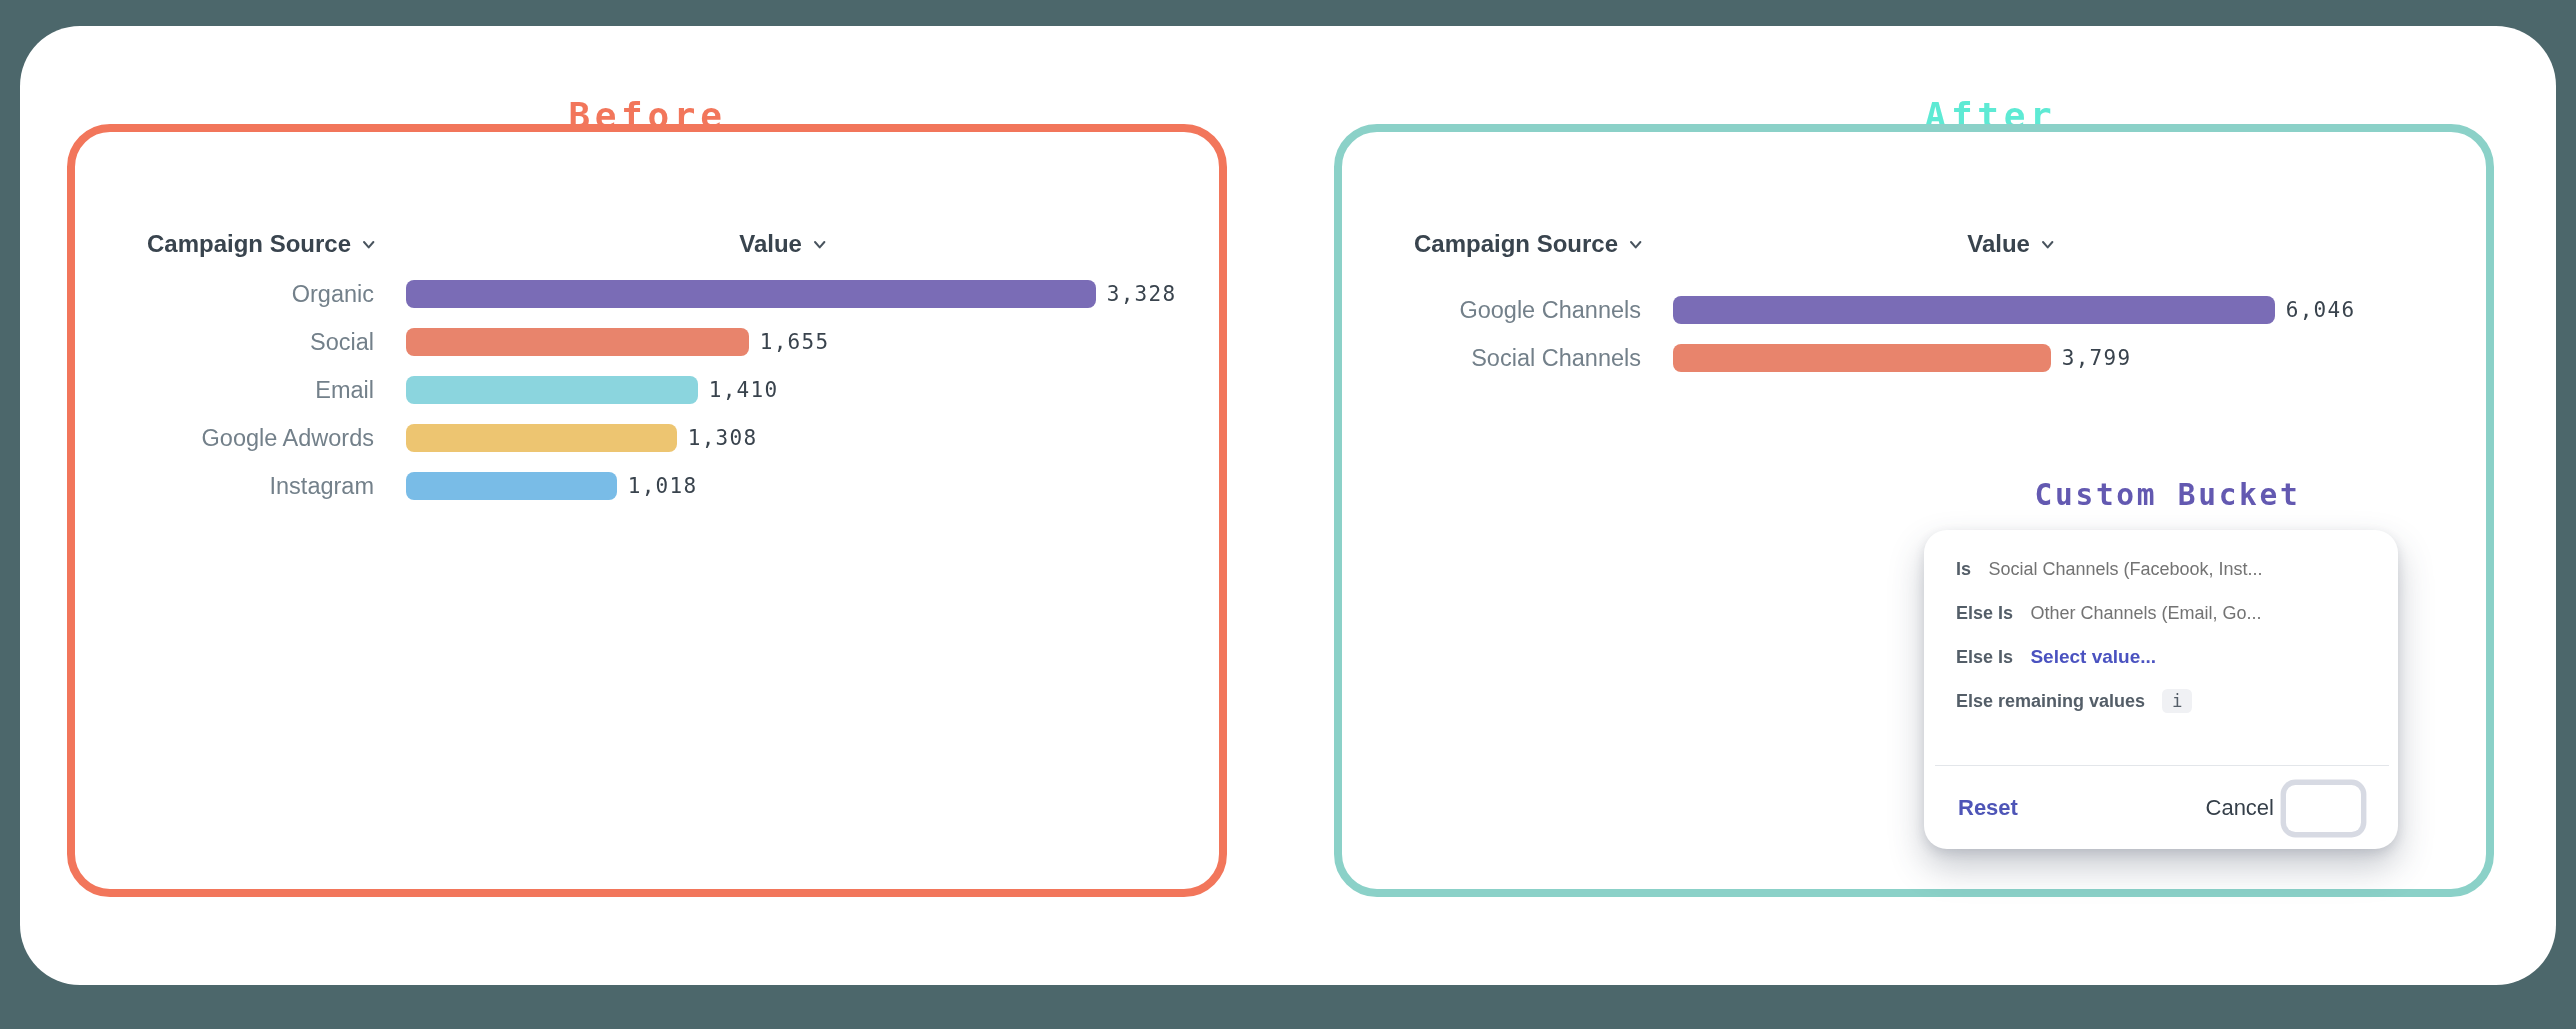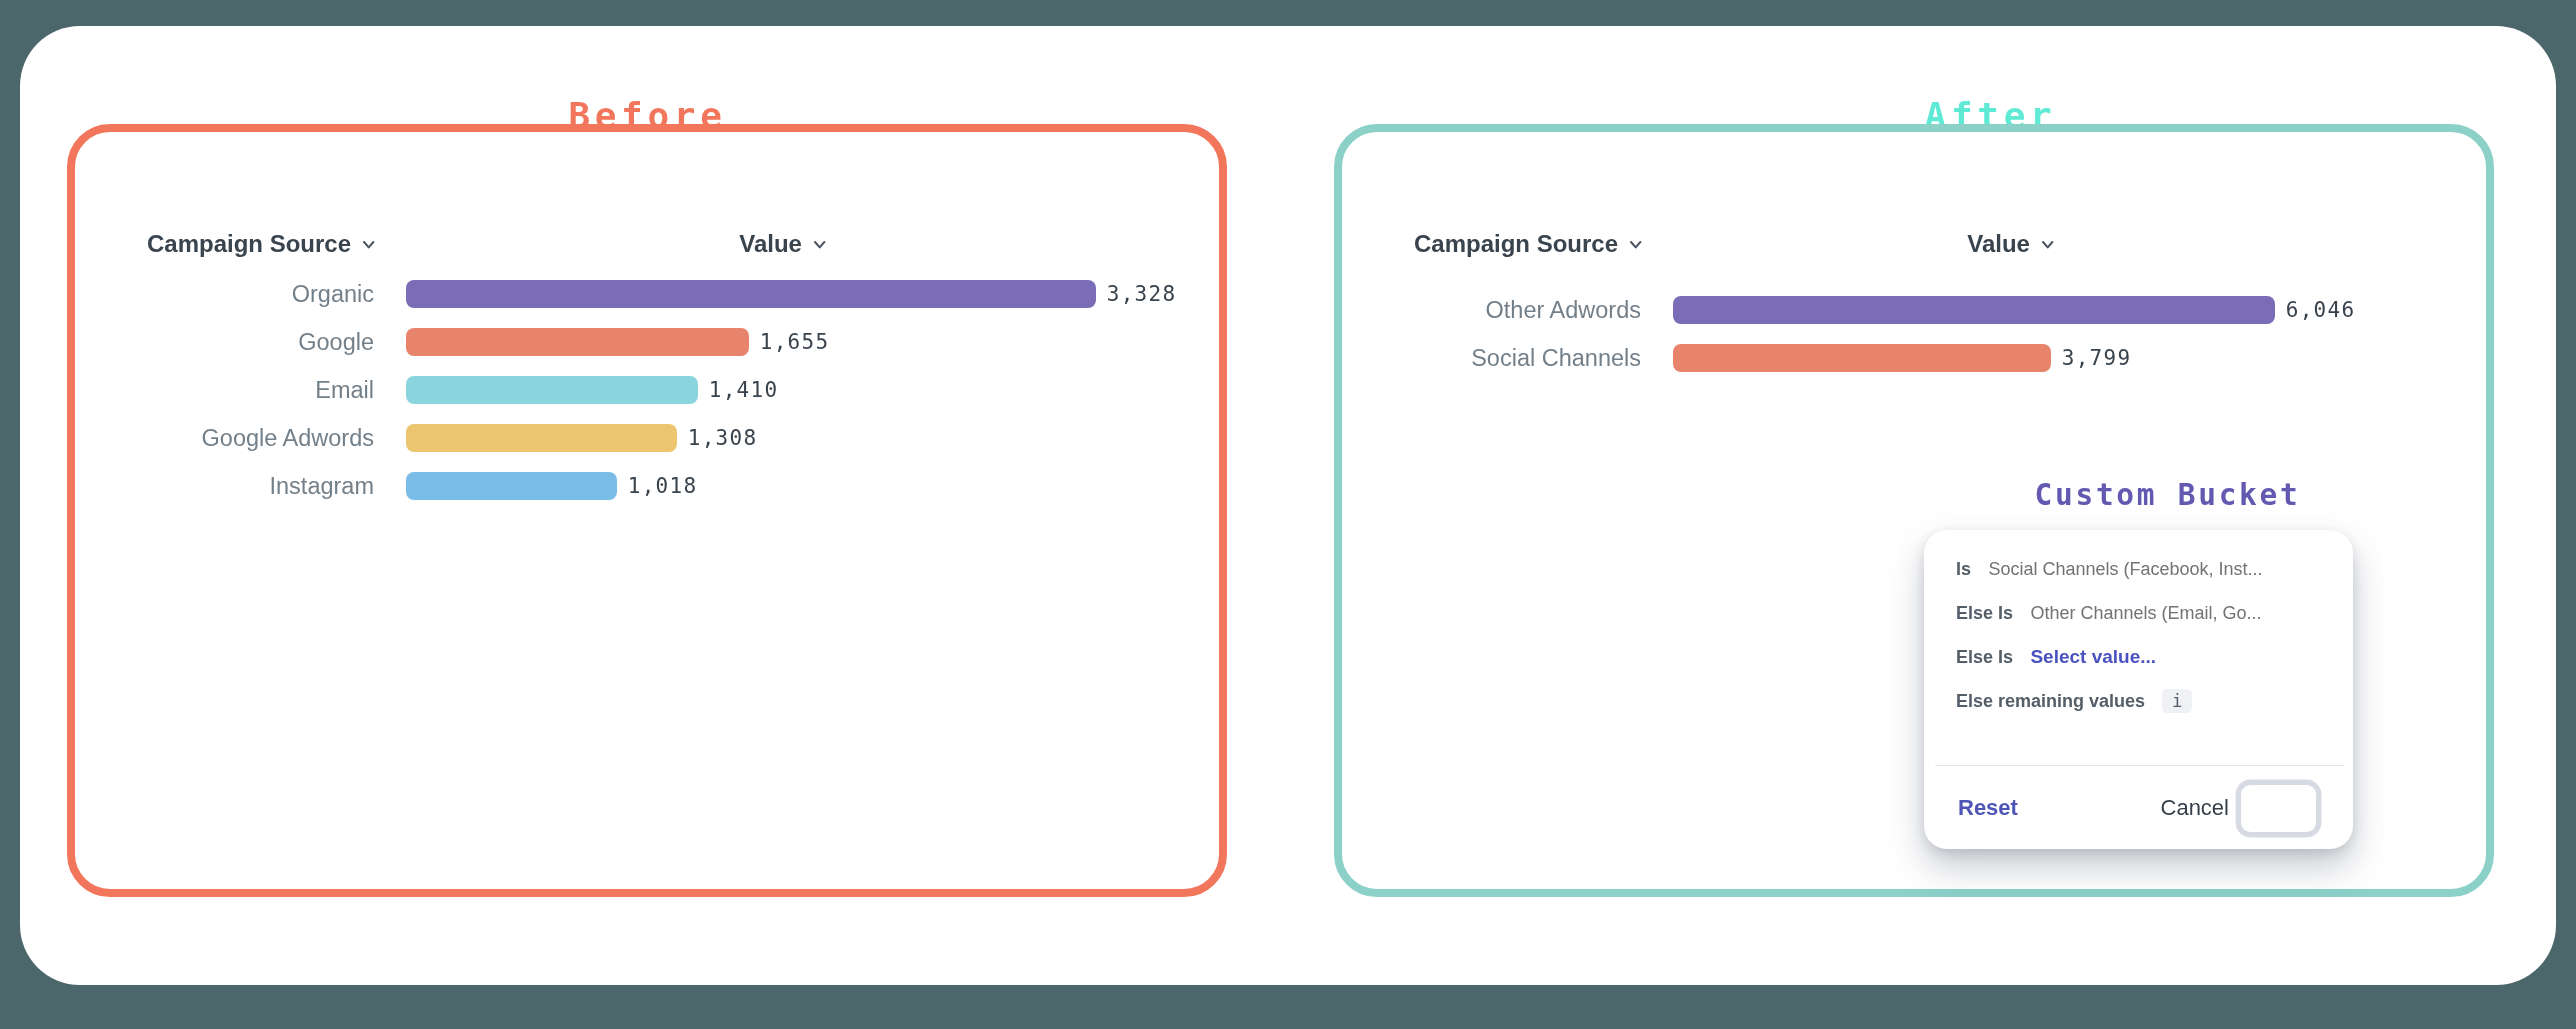--- a/index.html
+++ b/index.html
@@ -60,21 +60,21 @@
     font-family:"DejaVu Sans Mono", monospace;
     font-size:21px;letter-spacing:1.3px;color:#39434D;
   }
   
   .cb-title{
     position:absolute;left:490px;top:346px;width:671px;text-align:center;
     font-family:"DejaVu Sans Mono", monospace;
     font-weight:bold;font-size:29.5px;letter-spacing:2.7px;color:#6359B1;
   }
   .dialog{
-    position:absolute;left:582px;top:398px;width:429px;height:319px;
+    position:absolute;left:582px;top:398px;width:474px;height:319px;
     background:#ffffff;border-radius:23px;
     box-shadow:0 17.4px 35px rgba(55,65,85,.28), 0 4px 10.7px rgba(55,65,85,.14);
   }
   .cb-rows{position:absolute;left:32px;top:17.4px;right:20px;}
   .cb-row{height:44px;display:flex;align-items:center;gap:17.4px;white-space:nowrap;overflow:hidden;}
   .cb-label{font-size:18px;font-weight:bold;color:#545E68;flex:0 0 auto;}
   .cb-value{font-size:18px;color:#737373;cursor:pointer;}
   .cb-link{font-size:19px;font-weight:600;color:#4A52C0;cursor:pointer;}
   .cb-chip{
     width:29.5px;height:24px;border-radius:5.4px;background:#F0F1F4;
@@ -122,21 +122,21 @@
           <polyline points="6,9 13,17 20,9" fill="none" stroke="#49545E" stroke-width="3" stroke-linecap="round" stroke-linejoin="round"></polyline>
         </svg>
     </div>
     <div class="rows rows-before">
         <div class="bar-row">
           <div class="row-label">Organic</div>
           <div class="bar" style="width: 690px; background: rgb(122, 108, 182);"></div>
           <div class="bar-value">3,328</div>
         </div>
         <div class="bar-row">
-          <div class="row-label">Google</div>
+          <div class="row-label">Social</div>
           <div class="bar" style="width: 343px; background: rgb(232, 132, 108);"></div>
           <div class="bar-value">1,655</div>
         </div>
         <div class="bar-row">
           <div class="row-label">Email</div>
           <div class="bar" style="width: 292px; background: rgb(139, 213, 222);"></div>
           <div class="bar-value">1,410</div>
         </div>
         <div class="bar-row">
           <div class="row-label">Google Adwords</div>
@@ -159,21 +159,21 @@
         </svg>
     </div>
     <div class="col-head value-head value-head-after">
       <span>Value</span>
       <svg class="chev" width="17.4" height="17.4" viewBox="0 0 26 26">
           <polyline points="6,9 13,17 20,9" fill="none" stroke="#49545E" stroke-width="3" stroke-linecap="round" stroke-linejoin="round"></polyline>
         </svg>
     </div>
     <div class="rows rows-after">
         <div class="bar-row">
-          <div class="row-label">Other Adwords</div>
+          <div class="row-label">Google Channels</div>
           <div class="bar" style="width: 602px; background: rgb(122, 108, 182);"></div>
           <div class="bar-value">6,046</div>
         </div>
         <div class="bar-row">
           <div class="row-label">Social Channels</div>
           <div class="bar" style="width: 378px; background: rgb(232, 132, 108);"></div>
           <div class="bar-value">3,799</div>
         </div>
       </div>
 

